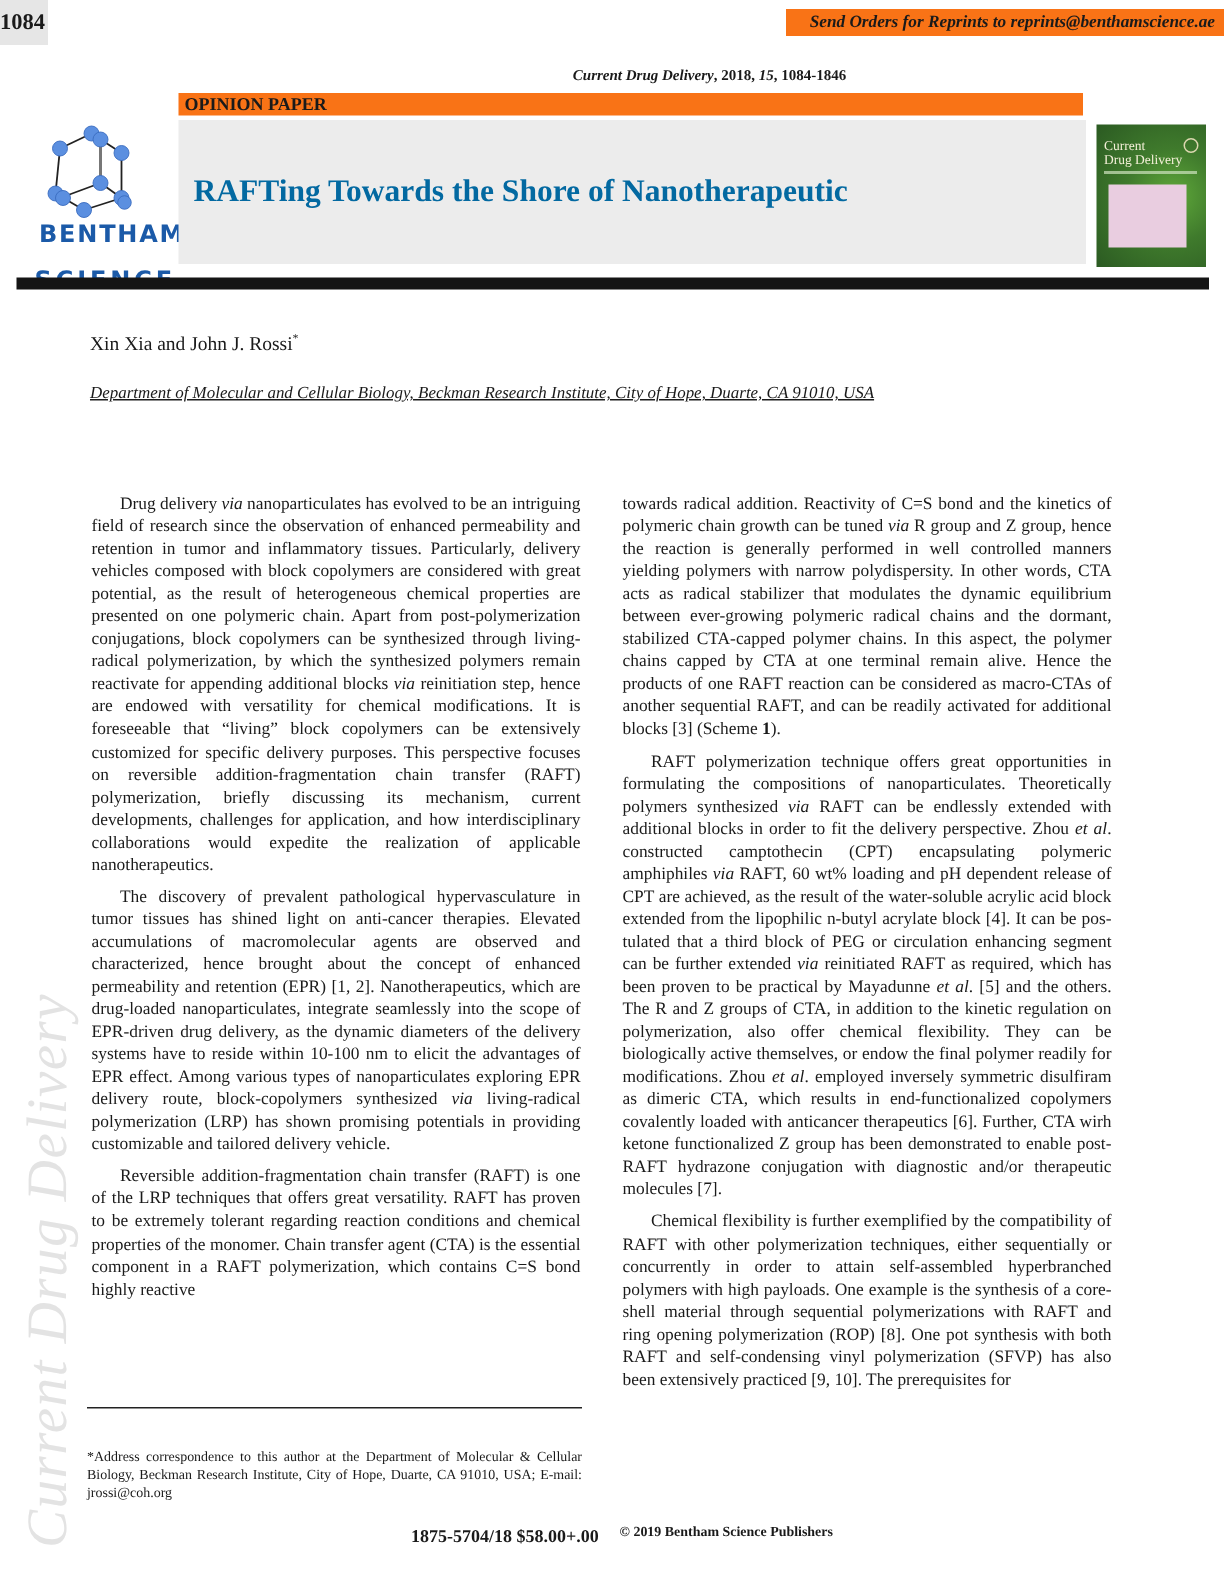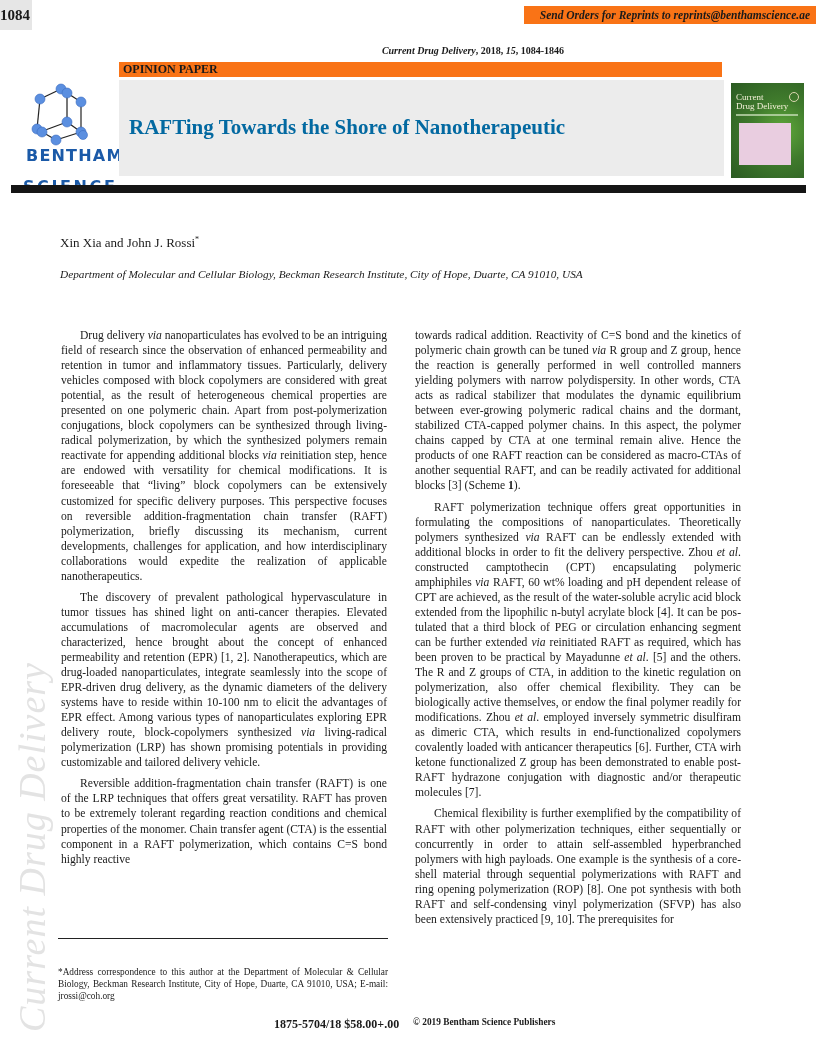--- a/index.html
+++ b/index.html
@@ -25,23 +25,23 @@
 
   .cover { position: absolute; left: 731px; top: 83px; width: 73px; height: 95px;
     background: radial-gradient(circle at 70% 50%, #5fa83a 0%, #3f7a2c 45%, #2b5a22 100%); }
   .cover .c-title { position: absolute; left: 5px; top: 10px; color: #f4f0d8; font-size: 9px; line-height: 9px; font-family: "Liberation Serif", serif; }
   .cover .c-sub { position: absolute; left: 5px; top: 31px; width: 62px; height: 2px; background: #cfe3bf; opacity: .7; }
   .cover .c-img { position: absolute; left: 8px; top: 40px; width: 52px; height: 42px; background: #e9cde0; }
   .cover .c-badge { position: absolute; left: 58px; top: 9px; width: 10px; height: 10px; border: 1px solid #dcd7b0; border-radius: 50%; }
 
   .black-bar { position: absolute; left: 11px; top: 185px; width: 795px; height: 8px; background: #151515; }
 
-  .authors { position: absolute; left: 60px; top: 235px; font-size: 13px; text-align: center; }
+  .authors { position: absolute; left: 60px; top: 221px; font-size: 13px; text-align: center; }
   .authors sup { font-size: 8px; }
-  .affil { position: absolute; left: 60px; top: 268px; font-size: 11.3px; font-style: italic; }
+  .affil { position: absolute; left: 60px; top: 256px; font-size: 11.3px; font-style: italic; text-decoration: underline; }
 
   .col { position: absolute; top: 328px; width: 326px; font-size: 11.6px; line-height: 15.05px; text-align: justify; hyphens: manual; }
   .col.left { left: 61px; }
   .col.right { left: 415px; }
   .col p { text-indent: 19px; margin-bottom: 6px; }
   .col p.cont { text-indent: 0; }
   .col i { font-style: italic; }
 
   .footnote-rule { position: absolute; left: 58px; top: 938px; width: 330px; height: 1px; background: #222; }
   .footnote { position: absolute; left: 58px; top: 943px; width: 330px; font-size: 9.3px; line-height: 12px; text-align: justify; margin-top: 23px; }

